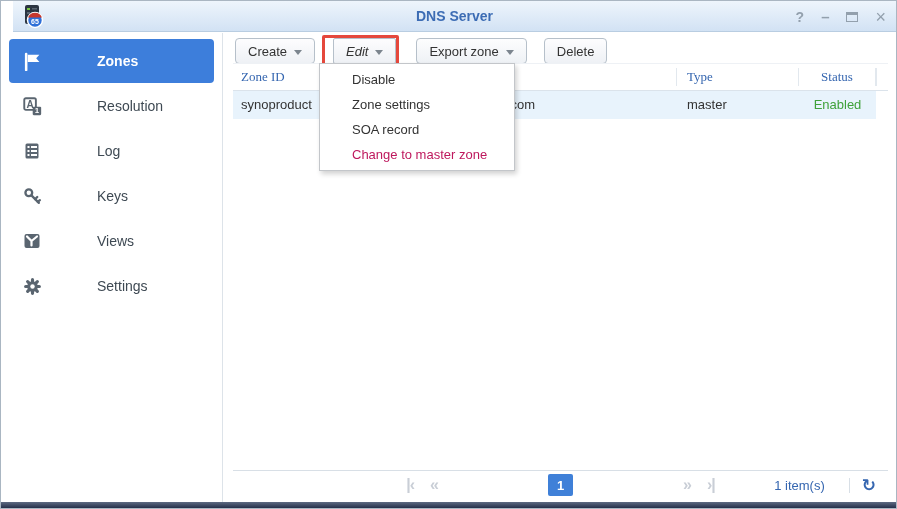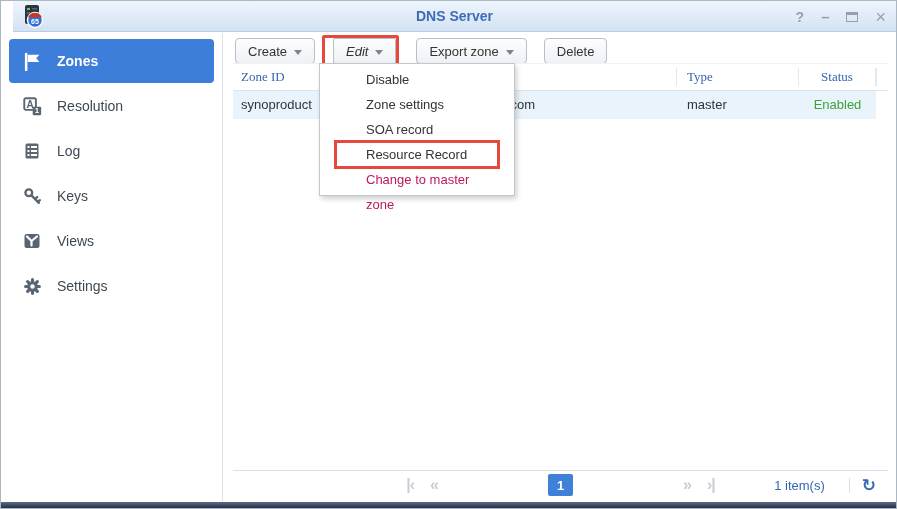--- a/index.html
+++ b/index.html
@@ -20,21 +20,21 @@
   .wc { font-size:15px; cursor:pointer; line-height:1; }
   .wc-help { font-size:14px; font-weight:bold; }
   .wc-min { font-weight:bold; }
   .wc-max { width:12px; height:10px; border:1px solid #93a0ad; border-top:3px solid #93a0ad; display:inline-block; }
   .wc-close { font-size:18px; }
 
   
   .sidebar { position:absolute; top:32px; left:0; width:222px; bottom:6px;
     background:#fff; border-right:1px solid #dde3e9; padding:6px 8px; }
   .side-item { display:flex; align-items:center; height:44px; padding-left:12px;
-    border-radius:4px; color:#3e4953; font-size:14px; cursor:pointer; margin-bottom:1px; }
+    border-radius:4px; color:#3e4953; font-size:14px; cursor:pointer; margin-bottom:1px;gap:40px; }
   .side-item .s-ic { width:22px; height:20px; margin-right:14px; display:flex; align-items:center; justify-content:center; }
   .side-item.selected { background:#3d7edb; color:#fff; font-weight:bold; }
 
   
   .content { position:absolute; top:32px; left:223px; right:1px; bottom:6px; background:#fff; }
 
   .toolbar { position:absolute; top:3px; left:11px; height:30px; display:flex; align-items:center; }
   .tbtn { height:26px; padding:12px 12px; font-size:13px; color:#333;
     background:linear-gradient(#fdfdfe,#eef1f5); border:1px solid #b6c0ca; border-radius:4px;
     display:flex; align-items:center; cursor:pointer; white-space:nowrap; }
@@ -54,21 +54,21 @@
   .row-bg { background:#e8f3fc; }
   .c-zone { width:198px; padding-left:8px; }
   .c-domain { width:246px; padding-left:5px; }
   .c-type { width:122px; padding-left:10px; }
   .c-status { width:77px; text-align:center; }
   .c-gutter { flex:1; border-right:none !important; }
   .status-enabled { color:#3fa13a; }
 
   
   .dropdown { position:absolute; left:318px; top:62px; width:196px; background:#fff;
-    border:1px solid #c3c6ca; box-shadow:2px 3px 5px rgba(0,0,0,0.18); padding:3px 16px; z-index:30; }
+    border:1px solid #c3c6ca; box-shadow:2px 3px 5px rgba(0,0,0,0.18); padding:3px 2px; z-index:30; }
   .menu-item { height:25px; line-height:25px; padding-left:30px; font-size:13px; color:#333; cursor:pointer; }
   .menu-item.disabled { color:#be185d; cursor:default; }
   .menu-item.annot { outline:3px solid #e5483c; outline-offset:-1px; }
 
   
   .pager { position:absolute; left:9px; right:7px; top:437px; height:29px;
     border-top:1px solid #d8dfe6; display:flex; align-items:center; }
   .pg-center { position:absolute; left:0; right:0; display:flex; align-items:center; justify-content:center; }
   .pg-arrow { color:#c9ced6; font-size:16px; font-weight:bold; cursor:pointer; letter-spacing:-1px; }
   .pg-page { width:25px; height:22px; background:#3f80d8; color:#fff; font-size:13px; font-weight:bold;
@@ -239,18 +239,17 @@
         <span class="pg-count">1 item(s)</span>
         <span class="pg-refresh">↻</span>
       </div>
     </div>
   </div>
 
   <div class="dropdown">
     <div class="menu-item">Disable</div>
     <div class="menu-item">Zone settings</div>
     <div class="menu-item">SOA record</div>
-    <div class="menu-item annot">Resource Record</div>
     <div class="menu-item disabled">Change to master zone</div>
   </div>
 
   <div class="bottombar"></div>
 </div>
 
 </body></html>

